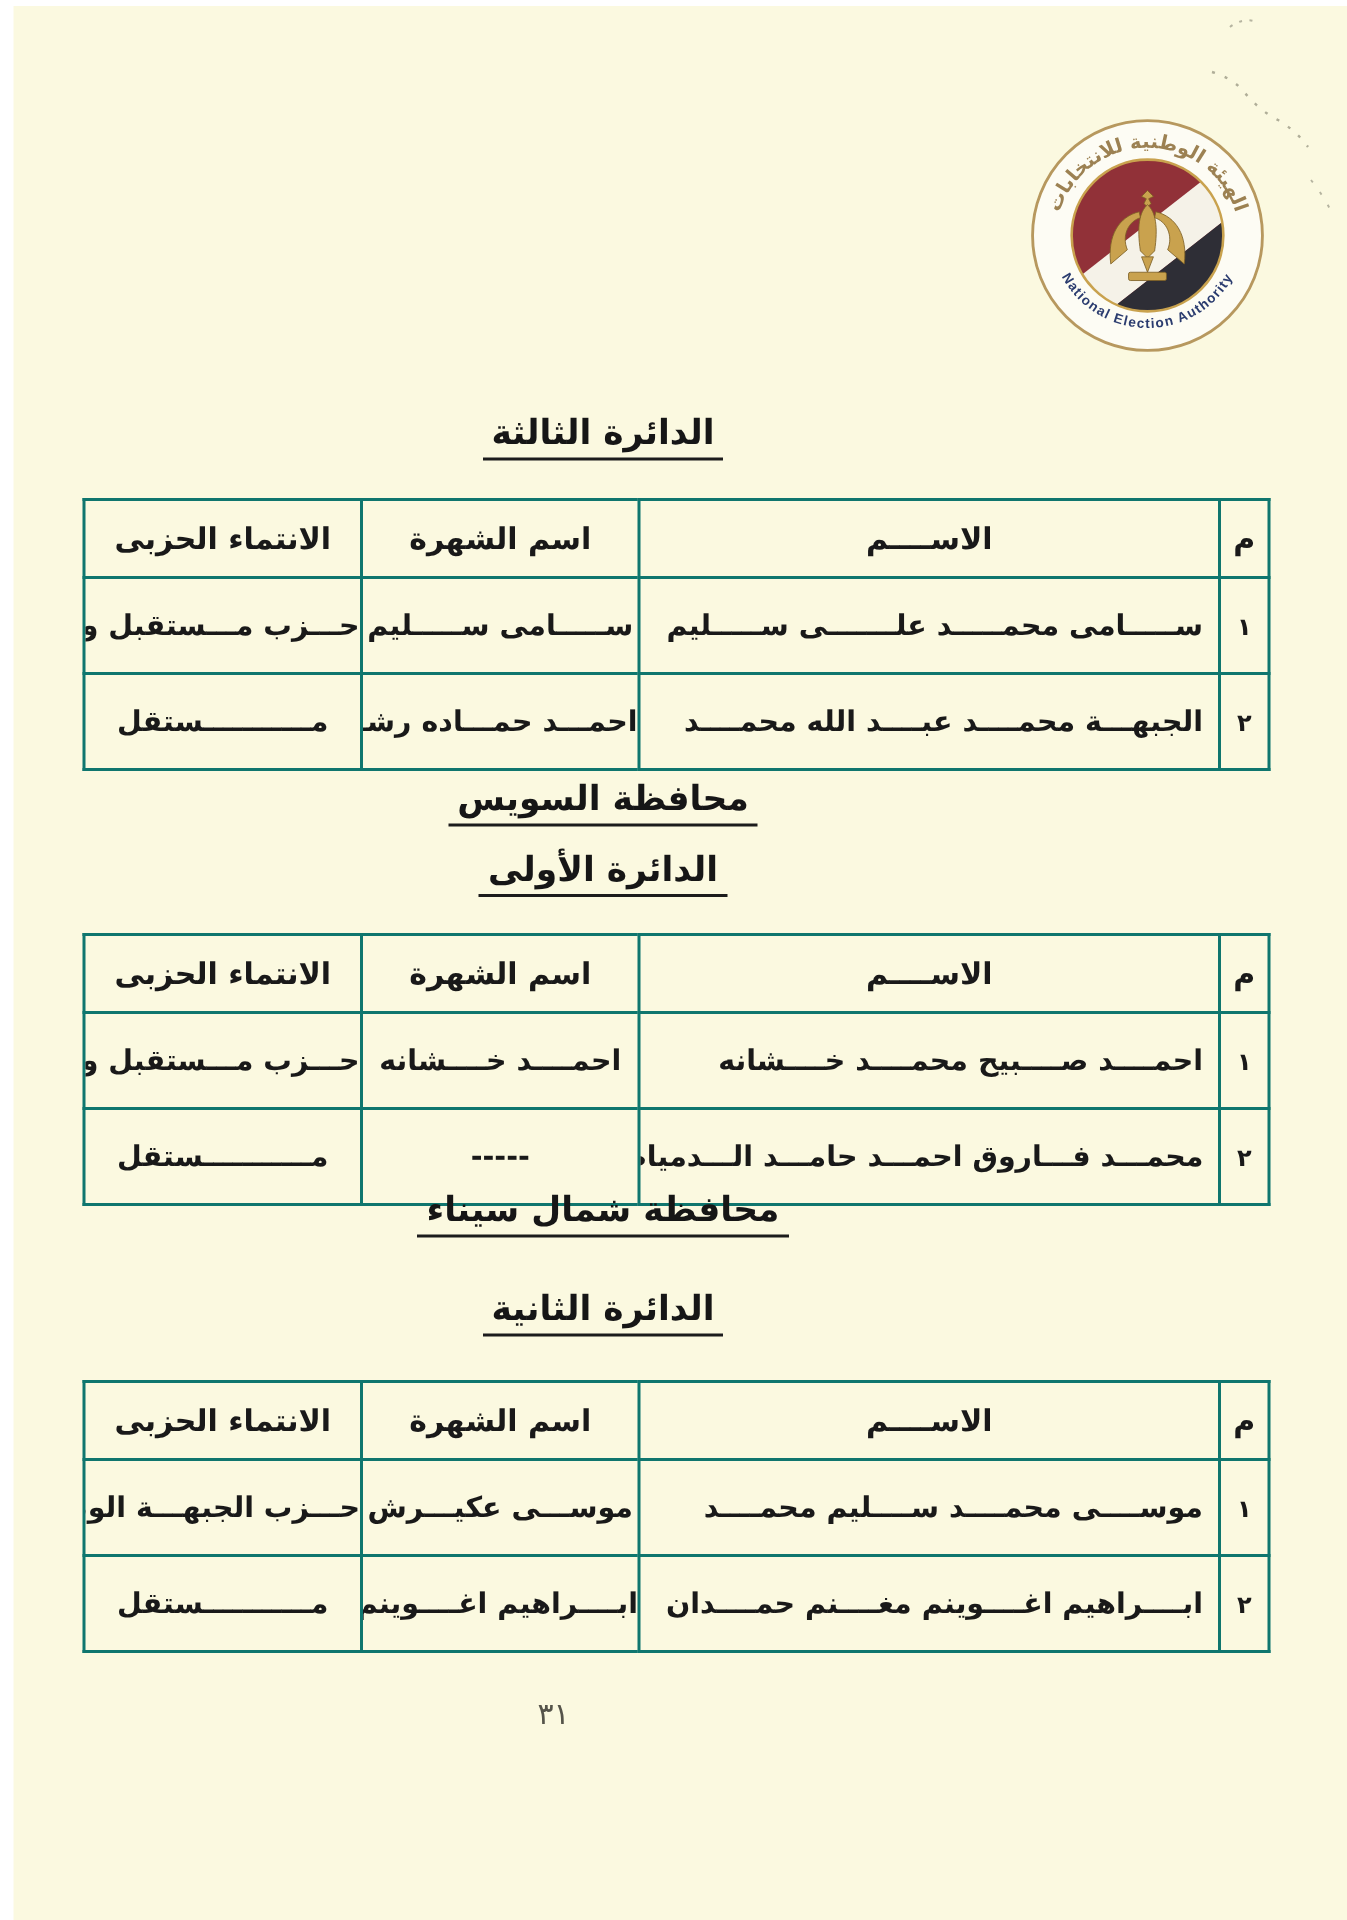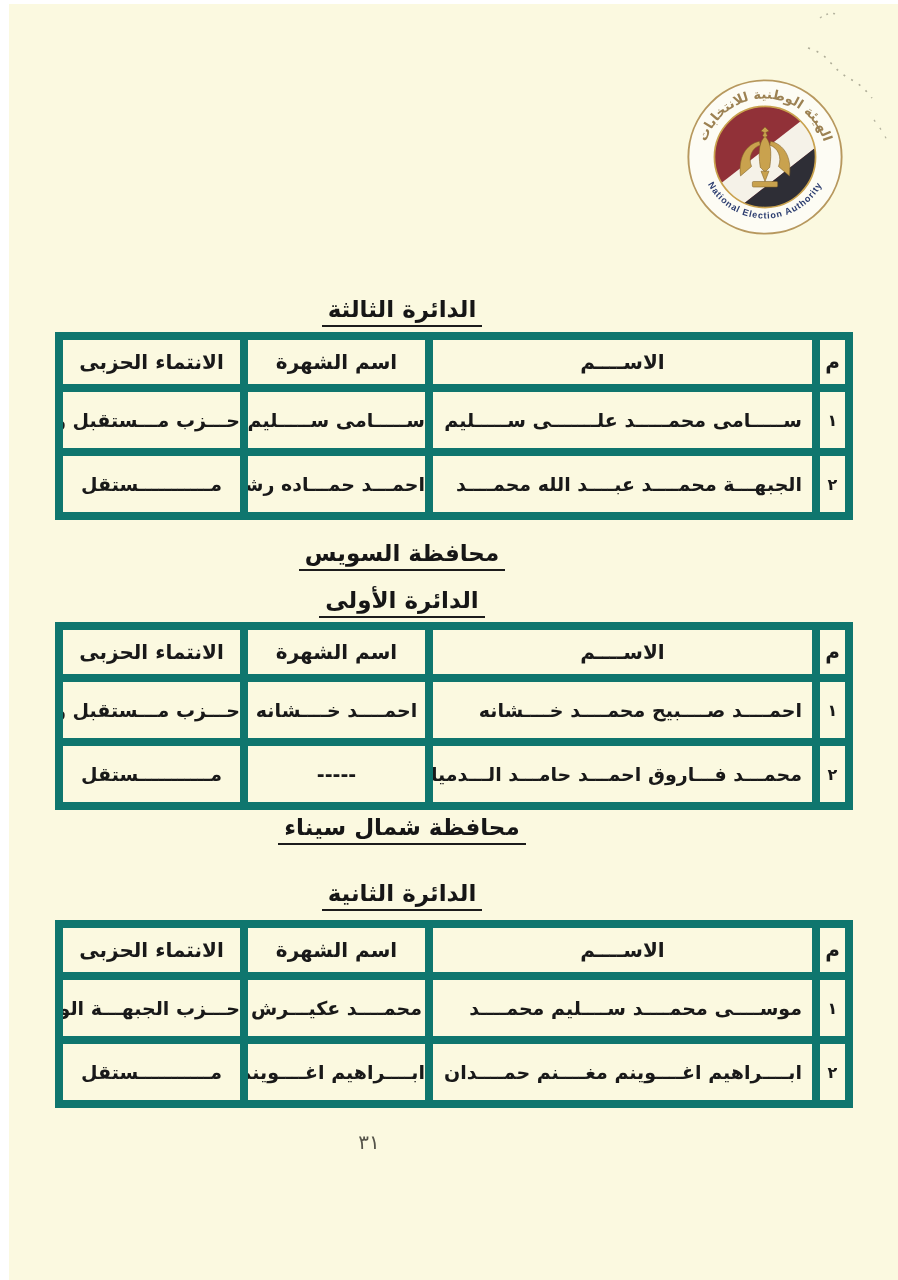--- a/index.html
+++ b/index.html
@@ -10,41 +10,41 @@
     position:absolute; left:0; top:0; width:898px; height:1280px;
     background:#fbf9e0;
   }
   .edge-strip-left { position:absolute; left:0; top:0; width:9px; height:1280px; background:#ffffff; }
   .edge-strip-top  { position:absolute; left:0; top:0; width:898px; height:4px; background:#ffffff; }
 
   .scribble { position:absolute; right:0; top:0; width:120px; height:220px; opacity:.55; }
 
   .seal { position:absolute; left:686px; top:78px; width:158px; height:158px; }
 
-  .heading-band { position:absolute; left:0; width:804px; text-align:center;margin-top:20px; }
+  .heading-band { position:absolute; left:0; width:804px; text-align:center; }
   .heading {
     display:inline-block; font-weight:bold; font-size:23px; color:#161616;
     padding:0 6px 3px 6px; border-bottom:2.5px solid #1c1c1c; letter-spacing:0;
   }
   .h-district-1 { top:276px; }
   .h-gov-2      { top:520px; }
   .h-district-2 { top:567px; }
   .h-gov-3      { top:794px; }
   .h-district-3 { top:860px; }
 
   table.cand {
     position:absolute; left:55px; width:790px;
     border-collapse:collapse; table-layout:fixed;
     background:transparent;
   }
   .tbl-1 { top:332px; }
   .tbl-2 { top:622px; }
   .tbl-3 { top:920px; }
   table.cand td, table.cand th {
-    border:8px solid #0f766e; vertical-align:middle;
+    border:2px solid #0f766e; vertical-align:middle;
     font-weight:bold; color:#191919; white-space:nowrap; overflow:hidden;
   }
   table.cand tr.hdr { height:52px; }
   table.cand tr.row { height:64px; }
   th.c-hdr { font-size:20px; text-align:center; }
   td.c-num   { font-size:16px; text-align:center; }
   td.c-name  { font-size:19px; text-align:right; padding-right:10px; }
   td.c-alias { font-size:19px; text-align:center; }
   td.c-party { font-size:19px; text-align:center; }
 
@@ -186,21 +186,21 @@
     <tbody>
         <tr class="hdr">
       <th class="c-hdr">م</th>
       <th class="c-hdr">الاســــم</th>
       <th class="c-hdr">اسم الشهرة</th>
       <th class="c-hdr">الانتماء الحزبى</th>
     </tr>
     <tr class="row">
       <td class="c-num">١</td>
       <td class="c-name">موســــى محمــــد ســــليم محمــــد</td>
-      <td class="c-alias">محمــــد عكيـــرش</td>
+      <td class="c-alias">موســـى عكيـــرش</td>
       <td class="c-party">حـــزب الجبهـــة الوطنيـــة</td>
     </tr>
     <tr class="row">
       <td class="c-num">٢</td>
       <td class="c-name">ابــــراهيم اغــــوينم مغــــنم حمــــدان</td>
       <td class="c-alias">ابــــراهيم اغــــوينم</td>
       <td class="c-party">مـــــــــــستقل</td>
     </tr>
   </tbody>
     </table>

